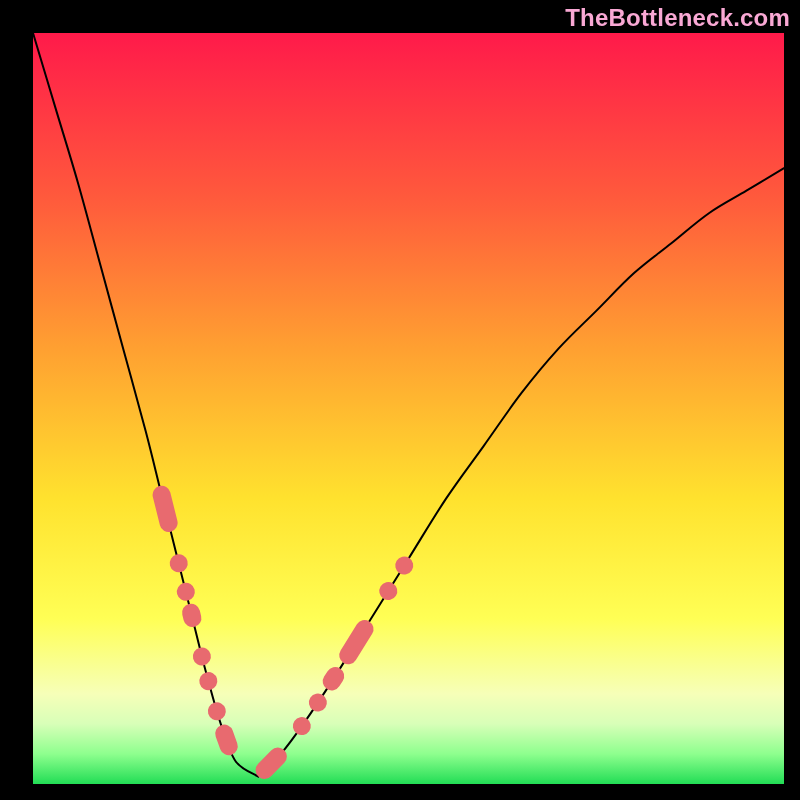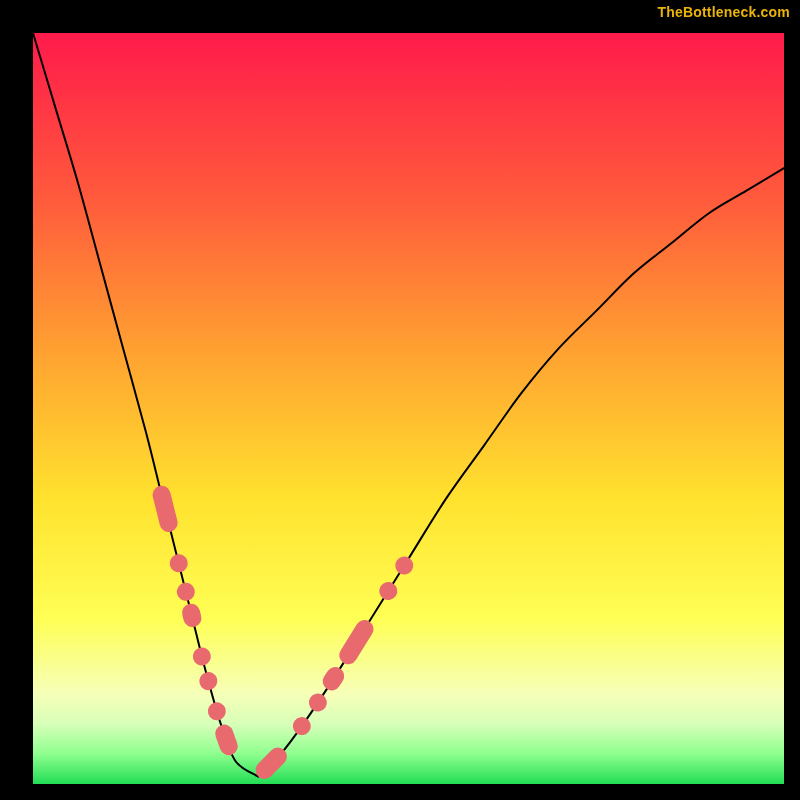--- a/index.html
+++ b/index.html
@@ -25,24 +25,24 @@
       #f6ffb8 88%,
       #d8ffb8 92%,
       #8eff8e 96%,
       #22dd55 100%);
   }
   .watermark {
     position: absolute;
     top: 4px;
     right: 10px;
     font-family: Arial, Helvetica, sans-serif;
-    font-size: 14px;
+    font-size: 24px;
     font-weight: 600;
     letter-spacing: 0.2px;
-    color: #eab308;
+    color: #f9a8d4;
     user-select: none;
   }
   svg.plot {
     position: absolute;
     left: 0;
     top: 0;
     width: 751px;
     height: 751px;
     overflow: visible;
   }

